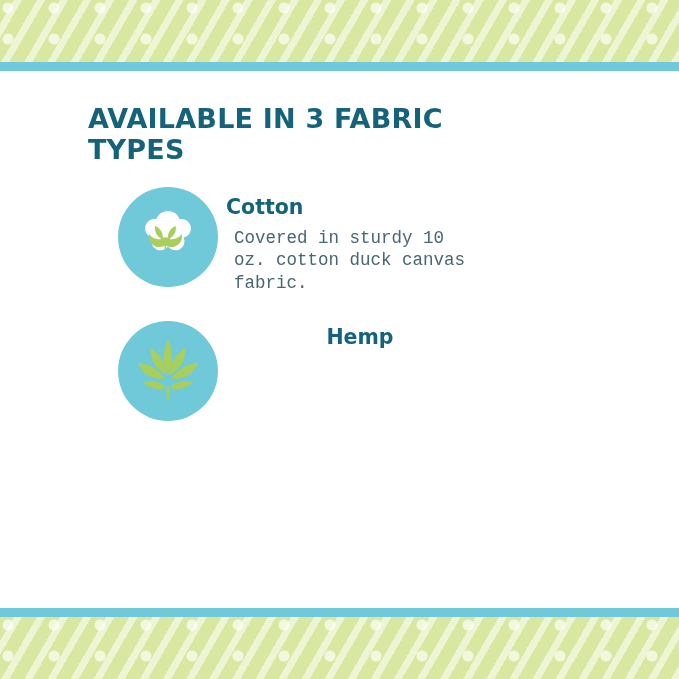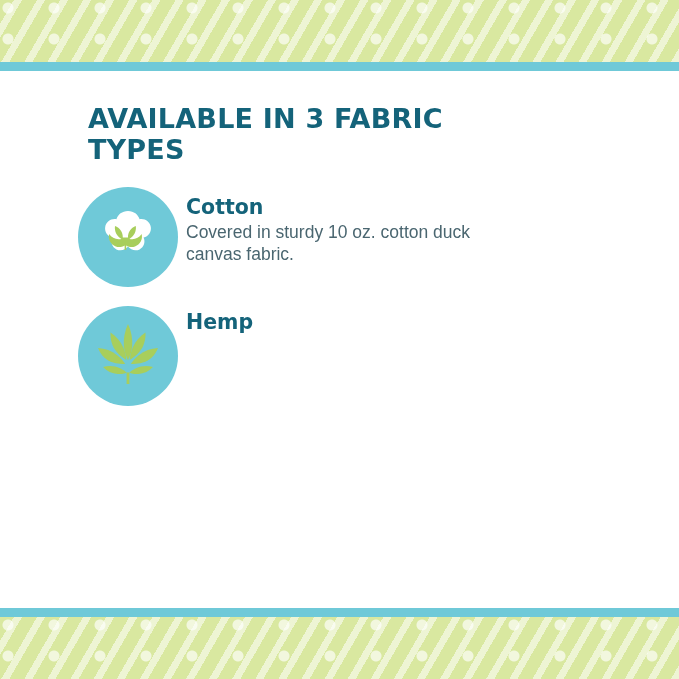--- a/index.html
+++ b/index.html
@@ -72,21 +72,21 @@
     margin: 0;
     padding: 32px 0 0 88px;
     color: #14637a;
     font-family: "DejaVu Sans", sans-serif;
     font-size: 27px;
     font-weight: bold;
     letter-spacing: 0.2px;
   }
   .items {
     margin-top: 22px;
-    padding-left: 70px;
+    padding-left: 110px;
   }
   .item {
     display: flex;
     align-items: flex-start;
     margin-bottom: 19px;
   }
   .icon-wrap {
     flex: 0 0 auto;
     width: 116px;
     display: flex;
@@ -107,28 +107,28 @@
     padding-right: 48px;
   }
   .item-title {
     margin: 0 0 2px 0;
     color: #14637a;
     font-size: 20.5px;
     font-weight: bold;
     font-family: "DejaVu Sans", sans-serif;
   }
   .item-desc {
-    margin: 0;
+    margin: 8px;
     color: #4a6670;
     font-size: 17.5px;
     line-height: 1.28;
-    font-family: Liberation Sans, sans-serif;
+    font-family: Liberation Mono, monospace;
     font-weight: normal;
   }
-  .hemp-item .item-text { padding-top: 4px; }
+  .hemp-item .item-text { padding-top: 4px; text-align: center; }
 </style>
 </head>
 <body>
 
 <div class="page">
 
   <div class="band band-top">
     <div class="band-stripes"></div>
     <div class="band-dots"></div>
   </div>

